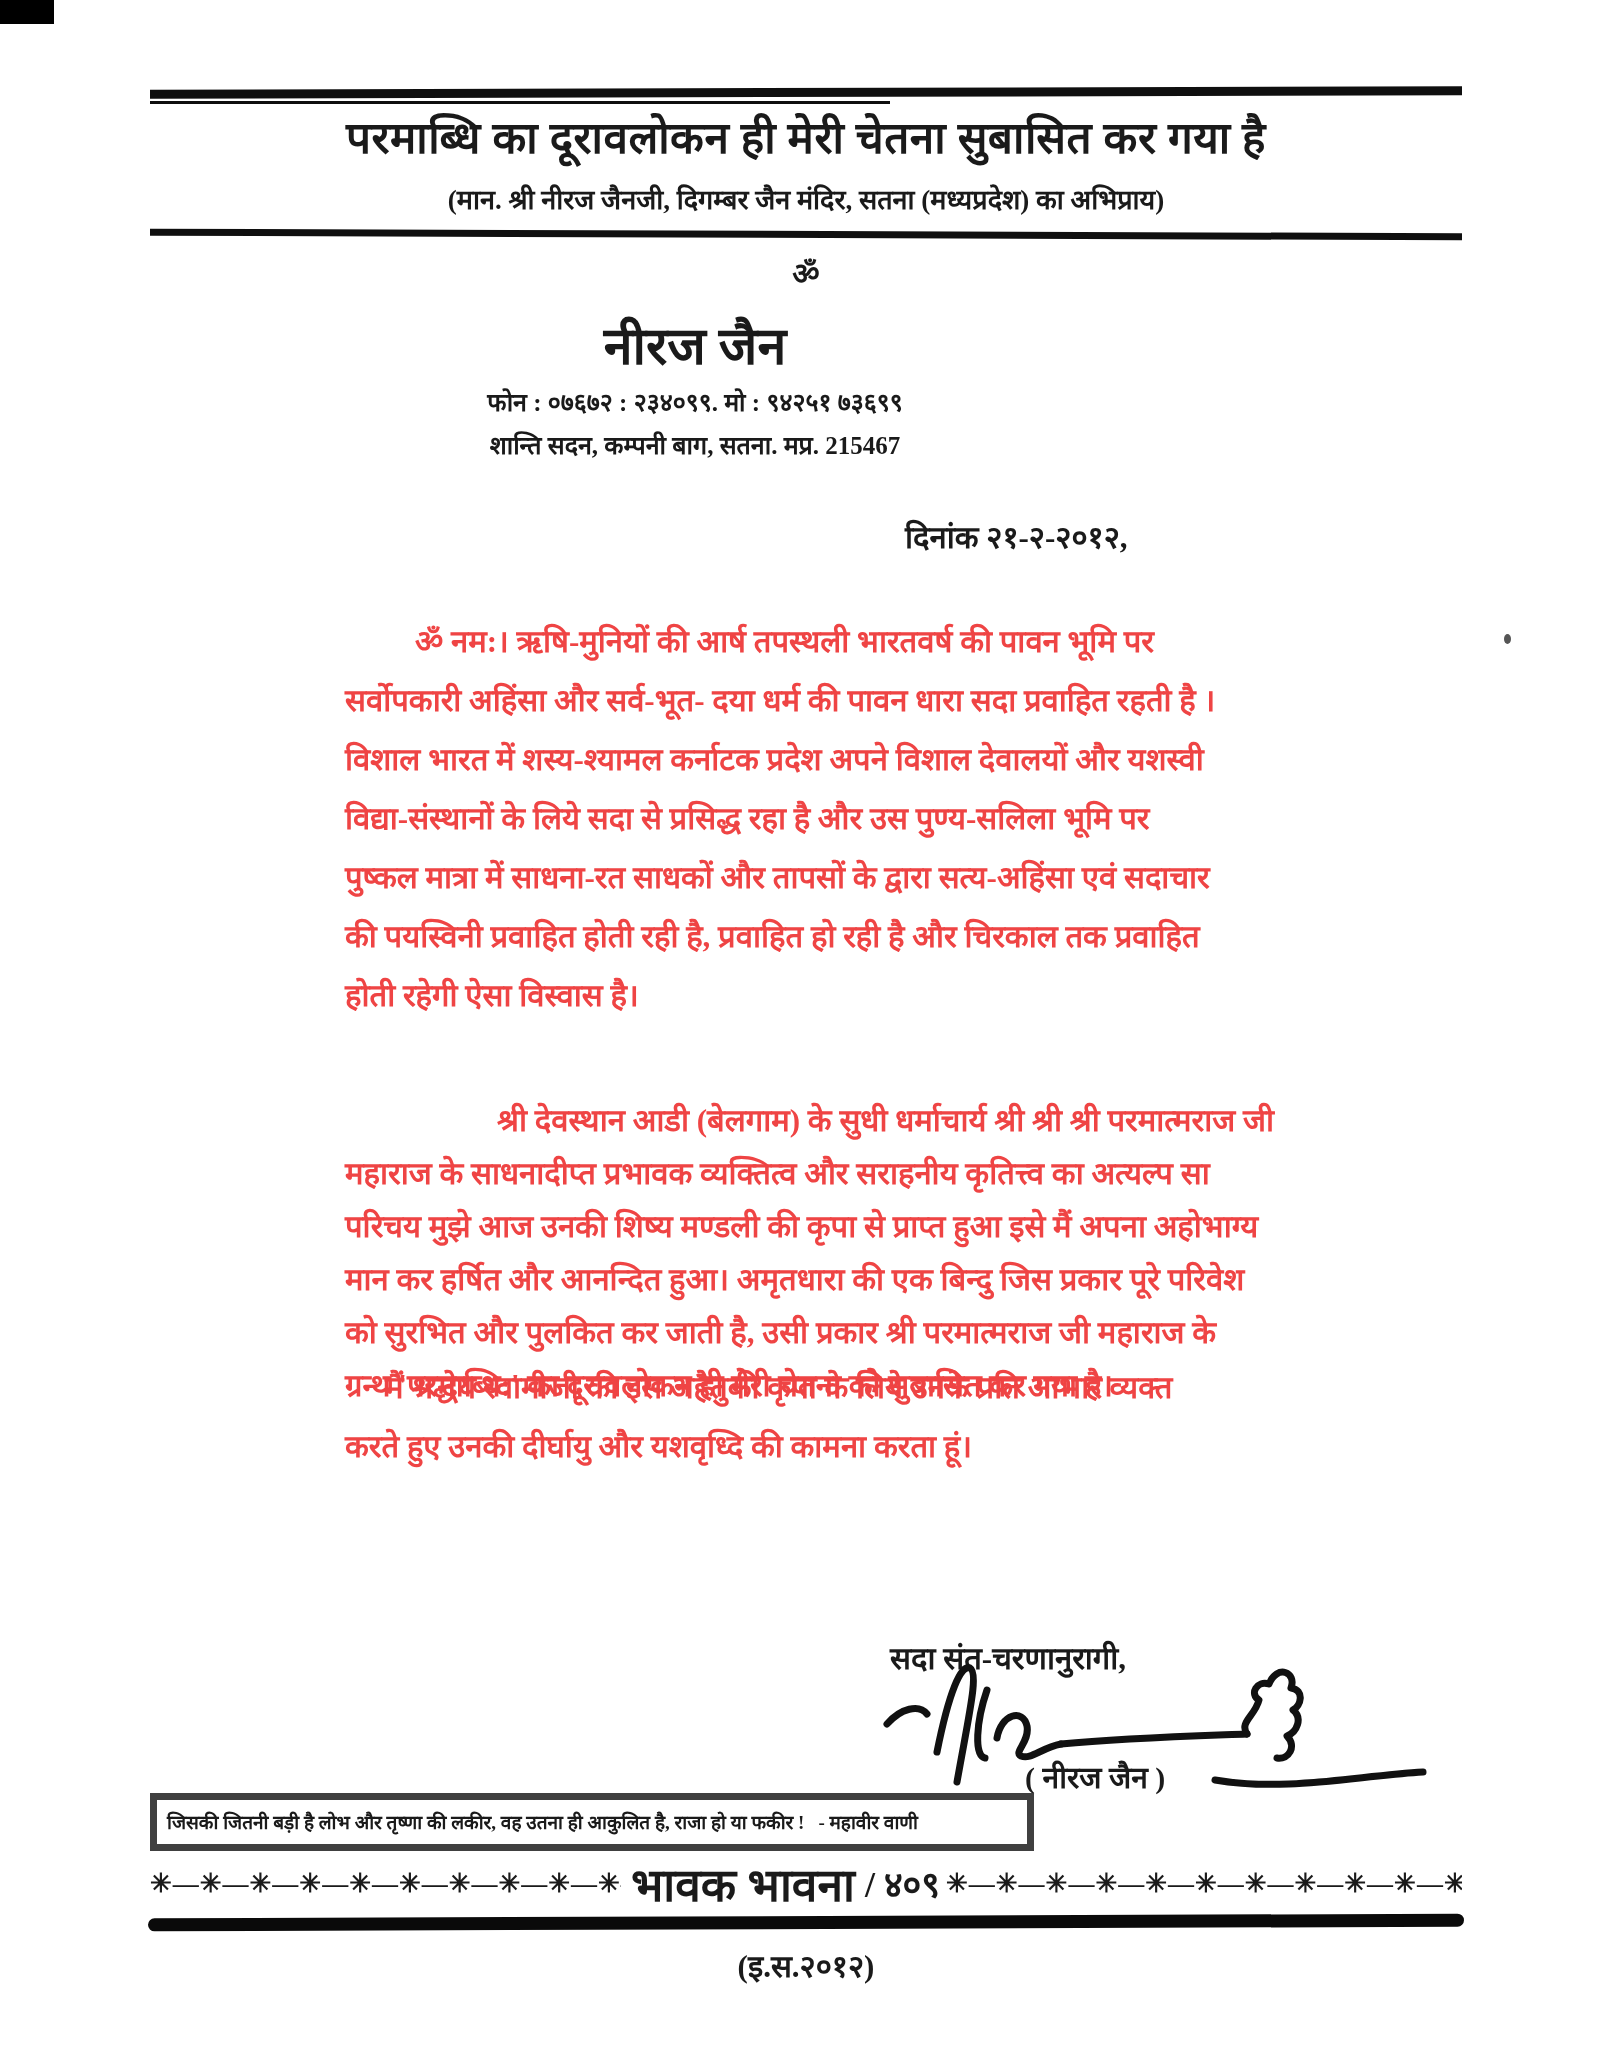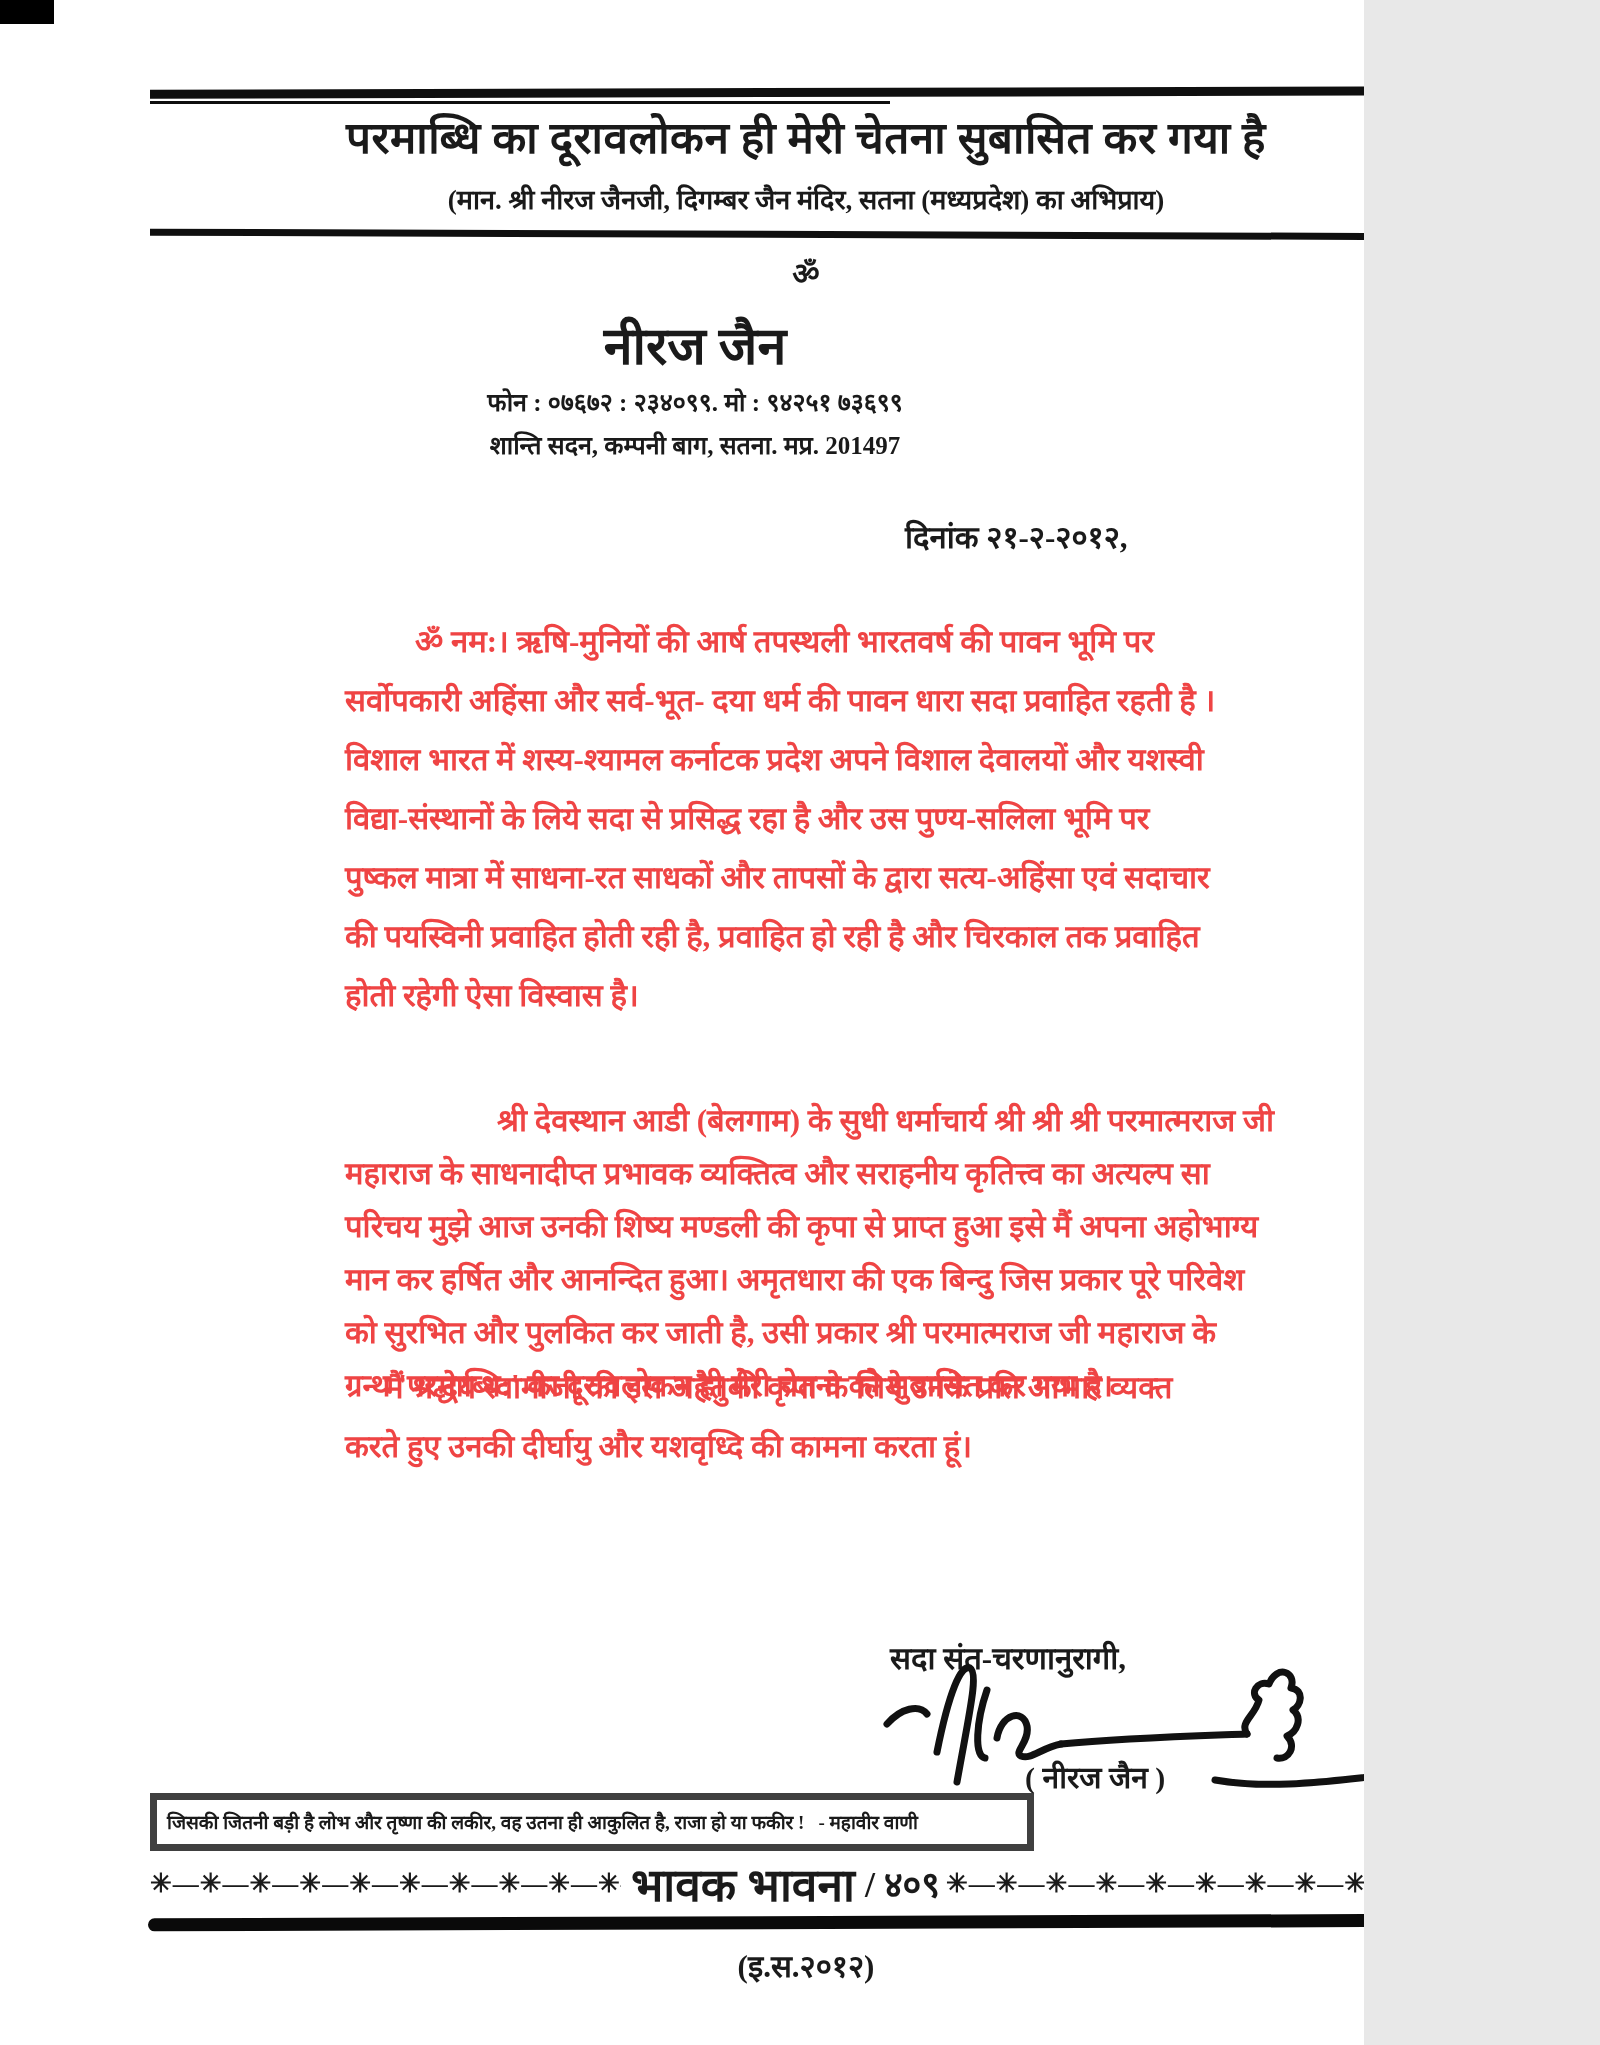--- a/index.html
+++ b/index.html
@@ -1,18 +1,18 @@
 <!DOCTYPE html>
 <html><head>
 <meta charset="utf-8">
 <style>
   html,body{margin:0;padding:0;background:#e8e8e8;}
   .page{
     position:relative;
-    width:1364px;height:2045px;
+    width:1600px;height:2045px;
     background:#ffffff;
     font-family:"Liberation Serif","DejaVu Serif",serif;
     color:#1a1a1a;
     overflow:hidden;
   }
   .abs{position:absolute;}
   .rule{background:#0f0f0f;}
   .center-band{left:150px;width:1312px;text-align:center;}
   .corner-mark{left:0;top:0;width:54px;height:24px;background:#000;}
   .rule-top{left:150px;top:88px;width:1312px;height:9px;transform:rotate(-0.15deg);}
@@ -63,21 +63,21 @@
 
   <div class="abs rule rule-top"></div>
   <div class="abs rule rule-top-echo"></div>
   <div class="abs center-band doc-title">परमाब्धि का दूरावलोकन ही मेरी चेतना सुबासित कर गया है</div>
   <div class="abs center-band doc-subtitle">(मान. श्री नीरज जैनजी, दिगम्बर जैन मंदिर, सतना (मध्यप्रदेश) का अभिप्राय)</div>
   <div class="abs rule rule-header-bottom"></div>
 
   <div class="abs center-band om-small">ॐ</div>
   <div class="abs lh-name">नीरज जैन</div>
   <div class="abs lh-phone">फोन : ०७६७२ : २३४०९९. मो : ९४२५१ ७३६९९</div>
-  <div class="abs lh-address">शान्ति सदन, कम्पनी बाग, सतना. मप्र. 201497</div>
+  <div class="abs lh-address">शान्ति सदन, कम्पनी बाग, सतना. मप्र. 215467</div>
 
   <div class="abs date-line">दिनांक २१-२-२०१२,</div>
 
   <div class="abs para para-1">ॐ नम:। ऋषि-मुनियों की आर्ष तपस्थली भारतवर्ष की पावन भूमि पर
 सर्वोपकारी अहिंसा और सर्व-भूत- दया धर्म की पावन धारा सदा प्रवाहित रहती है ।
 विशाल भारत में शस्य-श्यामल  कर्नाटक प्रदेश अपने विशाल देवालयों और यशस्वी
 विद्या-संस्थानों के लिये सदा से प्रसिद्ध रहा है और उस पुण्य-सलिला भूमि पर
 पुष्कल मात्रा में साधना-रत साधकों और तापसों के द्वारा सत्य-अहिंसा एवं सदाचार
 की पयस्विनी प्रवाहित होती रही है, प्रवाहित हो रही है और चिरकाल तक प्रवाहित
 होती रहेगी ऐसा विस्वास है।</div>

